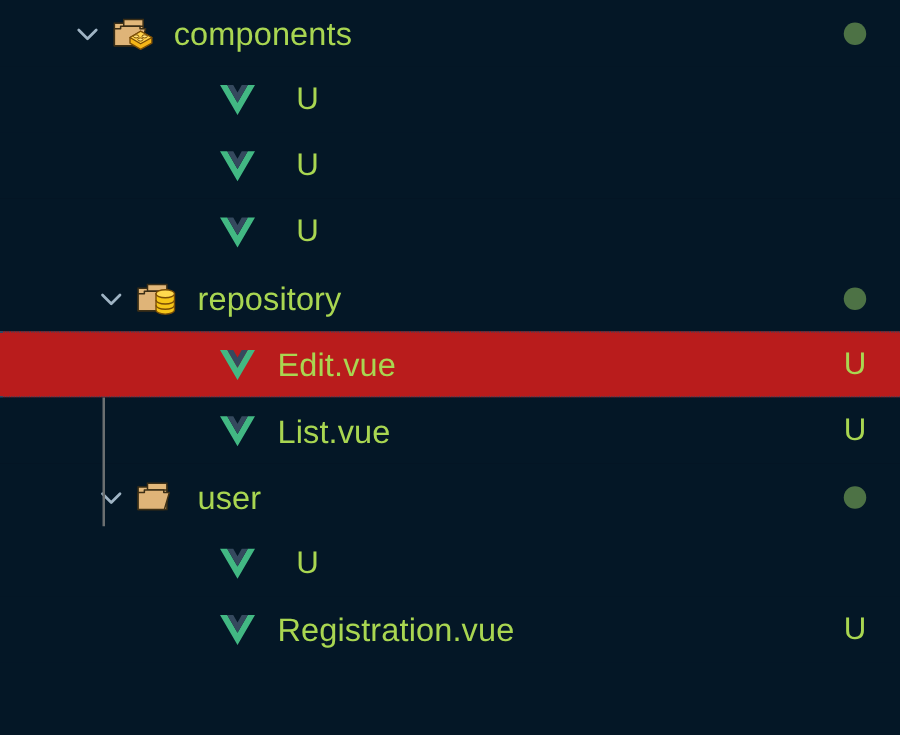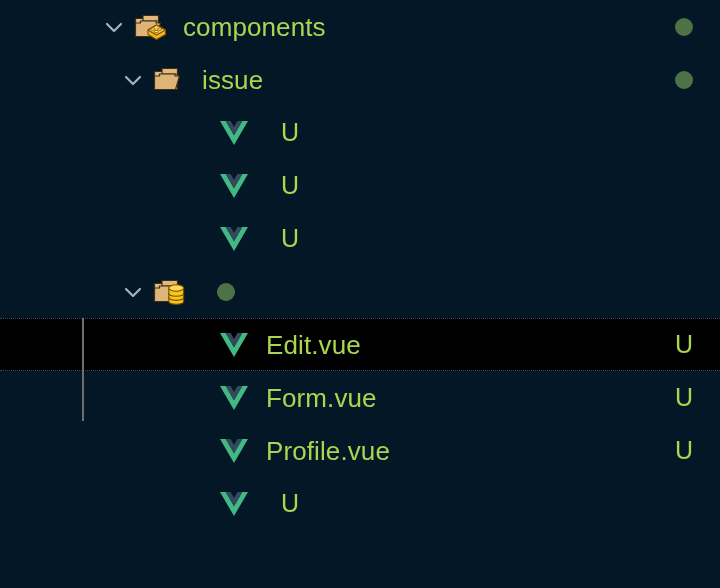--- a/index.html
+++ b/index.html
@@ -23,24 +23,23 @@
   }
 
   
   .row {
     position: relative;
     height: 53px;
     display: flex;
     align-items: center;
     box-sizing: border-box;
     background: #041726;
-    padding-left: 44px;
   }
   .row.selected {
-    background: #000000;
+    background: #b91c1c;
     border-top: 1px dotted #2e4a66;
     border-bottom: 1px dotted #2e4a66;
   }
 
   
   .indent { flex: 0 0 auto; height: 100%; }
   .lvl-1 { width: 55px; }
   .lvl-2 { width: 74px; }
   .lvl-3 { width: 138px; }
 
@@ -136,39 +135,20 @@
             <ellipse cx="8.8" cy="8.1" rx="2.1" ry="1.25" fill="#ffe27a" stroke="#7a4d06" stroke-width="0.8"></ellipse>
           </g>
         </svg>
       </div>
       <div class="label">components</div>
       <div class="status">
         <span class="dot"></span>
       </div>
     </div>
     <div class="row">
-      <div class="indent lvl-2"></div>
-      <div class="chev">
-        <svg width="26" height="26" viewBox="0 0 26 26" aria-hidden="true">
-          <path d="M6 10 L13 17 L20 10" fill="none" stroke="#9fb4c4" stroke-width="2.2" stroke-linecap="round" stroke-linejoin="round"></path>
-        </svg>
-      </div>
-      <div class="icon">
-        <svg width="34" height="30" viewBox="0 0 34 30" aria-hidden="true">
-          <path d="M1.5 6.5 L1.5 24.5 L24.5 24.5 L24.5 6.5 Z" fill="#e3b87a" stroke="#3c2f16" stroke-width="1.2"></path>
-          <path d="M9 3.5 L24.5 3.5 L24.5 9 L9 9 Z" fill="#e3b87a" stroke="#3c2f16" stroke-width="1.2"></path>
-          <path d="M1.5 11 L6.5 11 L6.5 9 L22 9 L22 11 L26.5 11 L22.5 24.5 L1.5 24.5 Z" fill="#dfb478" stroke="#3c2f16" stroke-width="1.2" stroke-linejoin="round"></path>
-        </svg>
-      </div>
-      <div class="label">issue</div>
-      <div class="status">
-        <span class="dot"></span>
-      </div>
-    </div>
-    <div class="row">
       <div class="indent lvl-3"></div>
       <div class="chev"></div>
       <div class="icon">
         <svg width="32" height="28" viewBox="0 0 32 28" aria-hidden="true">
           <path d="M2 2 L16 26 L30 2 L24.2 2 L16 16.2 L7.8 2 Z" fill="#42b883"></path>
           <path d="M7.8 2 L16 16.2 L24.2 2 L19.4 2 L16 7.9 L12.6 2 Z" fill="#35495e"></path>
         </svg>
       </div>
       <div class="status">
         <span class="letter">U</span>
@@ -213,20 +193,21 @@
           <path d="M9 3.5 L24.5 3.5 L24.5 9 L9 9 Z" fill="#e3b87a" stroke="#3c2f16" stroke-width="1.2"></path>
           <path d="M1.5 11 L6.5 11 L6.5 9 L22 9 L22 11 L26.5 11 L22.5 24.5 L1.5 24.5 Z" fill="#dfb478" stroke="#3c2f16" stroke-width="1.2" stroke-linejoin="round"></path>
           <g transform="translate(15,7.5)">
             <path d="M0.8 3.5 L0.8 16.5 C0.8 18.4 4.1 19.8 8.2 19.8 C12.3 19.8 15.6 18.4 15.6 16.5 L15.6 3.5 Z" fill="#f5c518" stroke="#7a4d06" stroke-width="1.1"></path>
             <ellipse cx="8.2" cy="3.5" rx="7.4" ry="3.2" fill="#ffd94f" stroke="#7a4d06" stroke-width="1.1"></ellipse>
             <path d="M0.8 8.4 C0.8 10.3 4.1 11.7 8.2 11.7 C12.3 11.7 15.6 10.3 15.6 8.4" fill="none" stroke="#7a4d06" stroke-width="1.1"></path>
             <path d="M0.8 12.6 C0.8 14.5 4.1 15.9 8.2 15.9 C12.3 15.9 15.6 14.5 15.6 12.6" fill="none" stroke="#7a4d06" stroke-width="1.1"></path>
           </g>
         </svg>
       </div>
+      <div class="label">repository</div>
       <div class="status">
         <span class="dot"></span>
       </div>
     </div>
     <div class="row selected">
       <div class="indent lvl-3"></div>
       <div class="chev"></div>
       <div class="icon">
         <svg width="32" height="28" viewBox="0 0 32 28" aria-hidden="true">
           <path d="M2 2 L16 26 L30 2 L24.2 2 L16 16.2 L7.8 2 Z" fill="#42b883"></path>
@@ -240,47 +221,66 @@
     </div>
     <div class="row">
       <div class="indent lvl-3"></div>
       <div class="chev"></div>
       <div class="icon">
         <svg width="32" height="28" viewBox="0 0 32 28" aria-hidden="true">
           <path d="M2 2 L16 26 L30 2 L24.2 2 L16 16.2 L7.8 2 Z" fill="#42b883"></path>
           <path d="M7.8 2 L16 16.2 L24.2 2 L19.4 2 L16 7.9 L12.6 2 Z" fill="#35495e"></path>
         </svg>
       </div>
-      <div class="label">Form.vue</div>
-      <div class="status">
-        <span class="letter">U</span>
-      </div>
-    </div>
-    <div class="row">
-      <div class="indent lvl-3"></div>
-      <div class="chev"></div>
-      <div class="icon">
-        <svg width="32" height="28" viewBox="0 0 32 28" aria-hidden="true">
-          <path d="M2 2 L16 26 L30 2 L24.2 2 L16 16.2 L7.8 2 Z" fill="#42b883"></path>
-          <path d="M7.8 2 L16 16.2 L24.2 2 L19.4 2 L16 7.9 L12.6 2 Z" fill="#35495e"></path>
-        </svg>
-      </div>
-      <div class="label">Profile.vue</div>
-      <div class="status">
-        <span class="letter">U</span>
-      </div>
-    </div>
-    <div class="row">
-      <div class="indent lvl-3"></div>
-      <div class="chev"></div>
-      <div class="icon">
-        <svg width="32" height="28" viewBox="0 0 32 28" aria-hidden="true">
-          <path d="M2 2 L16 26 L30 2 L24.2 2 L16 16.2 L7.8 2 Z" fill="#42b883"></path>
-          <path d="M7.8 2 L16 16.2 L24.2 2 L19.4 2 L16 7.9 L12.6 2 Z" fill="#35495e"></path>
-        </svg>
-      </div>
+      <div class="label">List.vue</div>
+      <div class="status">
+        <span class="letter">U</span>
+      </div>
+    </div>
+    <div class="row">
+      <div class="indent lvl-2"></div>
+      <div class="chev">
+        <svg width="26" height="26" viewBox="0 0 26 26" aria-hidden="true">
+          <path d="M6 10 L13 17 L20 10" fill="none" stroke="#9fb4c4" stroke-width="2.2" stroke-linecap="round" stroke-linejoin="round"></path>
+        </svg>
+      </div>
+      <div class="icon">
+        <svg width="34" height="30" viewBox="0 0 34 30" aria-hidden="true">
+          <path d="M1.5 6.5 L1.5 24.5 L24.5 24.5 L24.5 6.5 Z" fill="#e3b87a" stroke="#3c2f16" stroke-width="1.2"></path>
+          <path d="M9 3.5 L24.5 3.5 L24.5 9 L9 9 Z" fill="#e3b87a" stroke="#3c2f16" stroke-width="1.2"></path>
+          <path d="M1.5 11 L6.5 11 L6.5 9 L22 9 L22 11 L26.5 11 L22.5 24.5 L1.5 24.5 Z" fill="#dfb478" stroke="#3c2f16" stroke-width="1.2" stroke-linejoin="round"></path>
+        </svg>
+      </div>
+      <div class="label">user</div>
+      <div class="status">
+        <span class="dot"></span>
+      </div>
+    </div>
+    <div class="row">
+      <div class="indent lvl-3"></div>
+      <div class="chev"></div>
+      <div class="icon">
+        <svg width="32" height="28" viewBox="0 0 32 28" aria-hidden="true">
+          <path d="M2 2 L16 26 L30 2 L24.2 2 L16 16.2 L7.8 2 Z" fill="#42b883"></path>
+          <path d="M7.8 2 L16 16.2 L24.2 2 L19.4 2 L16 7.9 L12.6 2 Z" fill="#35495e"></path>
+        </svg>
+      </div>
+      <div class="status">
+        <span class="letter">U</span>
+      </div>
+    </div>
+    <div class="row">
+      <div class="indent lvl-3"></div>
+      <div class="chev"></div>
+      <div class="icon">
+        <svg width="32" height="28" viewBox="0 0 32 28" aria-hidden="true">
+          <path d="M2 2 L16 26 L30 2 L24.2 2 L16 16.2 L7.8 2 Z" fill="#42b883"></path>
+          <path d="M7.8 2 L16 16.2 L24.2 2 L19.4 2 L16 7.9 L12.6 2 Z" fill="#35495e"></path>
+        </svg>
+      </div>
+      <div class="label">Registration.vue</div>
       <div class="status">
         <span class="letter">U</span>
       </div>
     </div>
   </div>
 
 <div class="guide"></div>
 
 </body></html>

